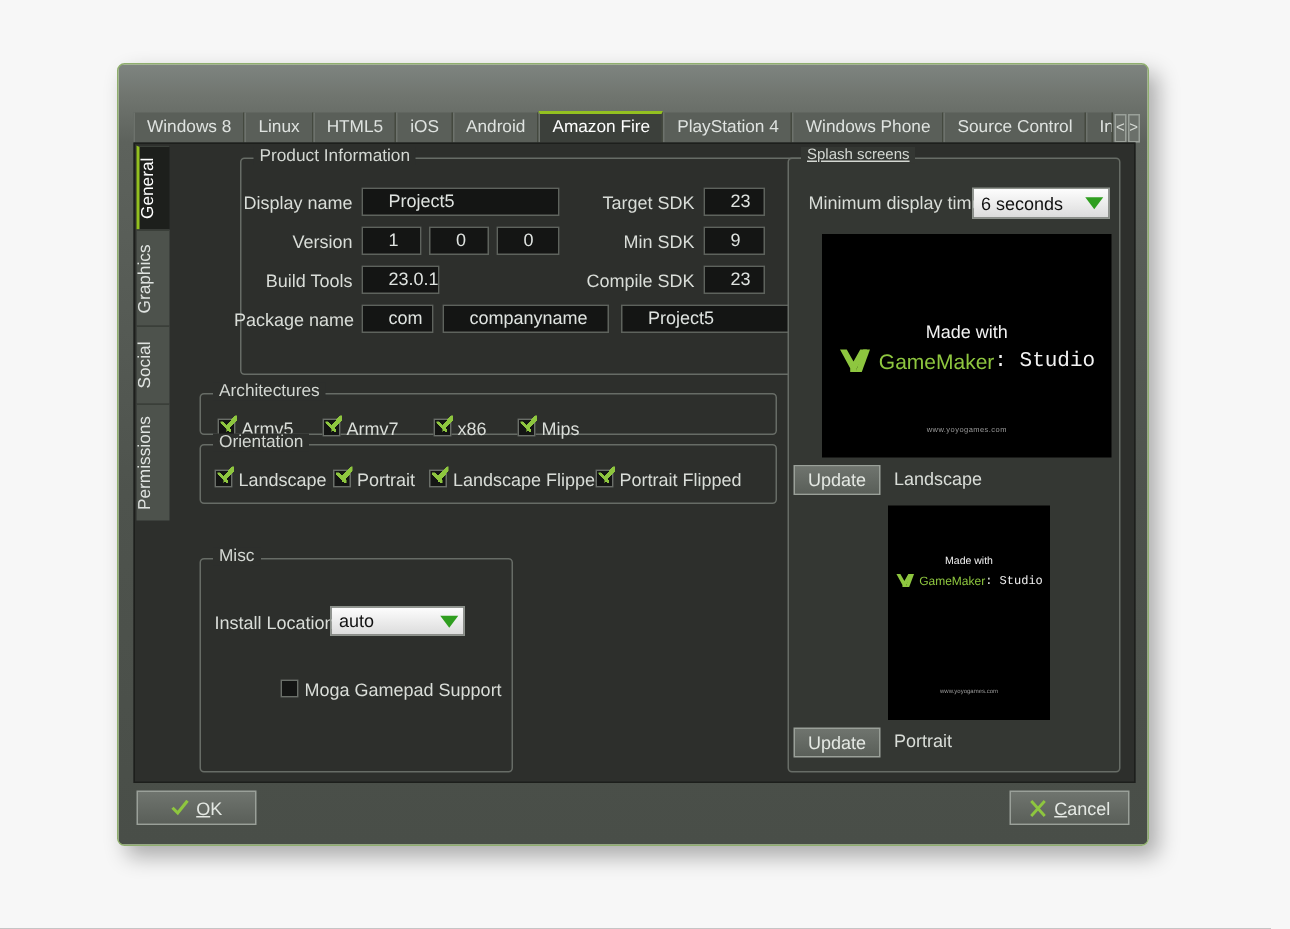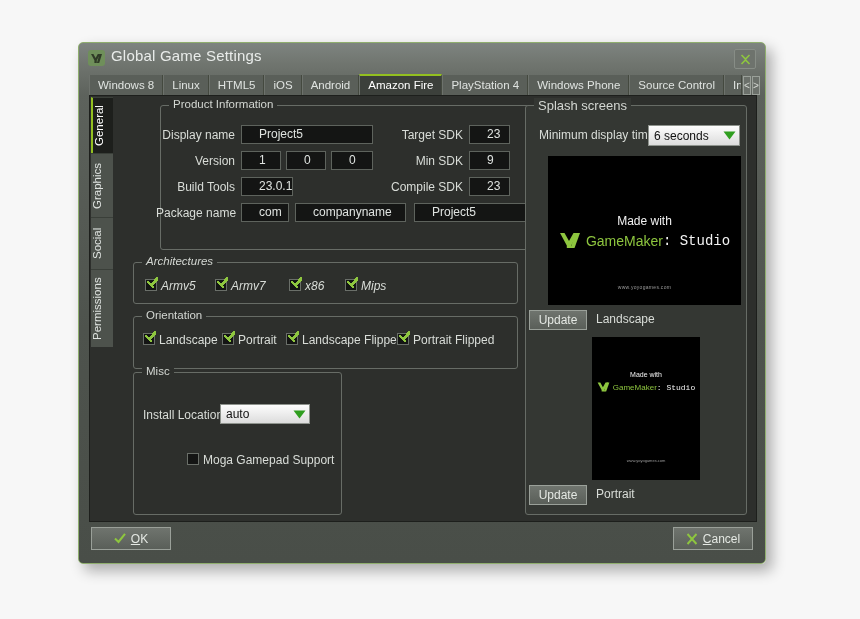--- a/index.html
+++ b/index.html
@@ -172,21 +172,22 @@
     background: #343733;
     box-sizing: border-box;
   }
   .panel > .legend {
     position: absolute;
     top: -8px;
     left: 8px;
     padding: 0 4px;
     background: #343733;
     color: #d3d7d2;
-    font-size: 13px;
+    font-size: 10px;
+    text-decoration: underline;
   }
 
   .lbl {
     position: absolute;
     color: #d9ddd8;
     font-size: 12px;
     white-space: nowrap;
   }
   .lbl.right { text-align: right; }
 
@@ -325,34 +326,20 @@
     height: 23px;
   }
   .btn .ul { text-decoration: underline; }
   .btn .glyph { margin-right: 5px; display: flex; align-items: center; }
 </style>
 </head>
 <body>
 
 <div id="dialog">
 
-  <div id="titlebar">
-    <span class="gm-logo">
-      <svg width="13" height="11" viewBox="0 0 13 11">
-        <path d="M1 1 L3.4 1 L5.6 5 L7.8 1 L10.2 1 L6.8 7.2 L6.8 10 L4.4 10 L4.4 7.2 Z" fill="#2f3a26"></path>
-        <path d="M9.5 1 L12 1 L9.2 10 L6.9 10 Z" fill="#2f3a26"></path>
-      </svg>
-    </span>
-    <span id="title-text">Global Game Settings</span>
-    <span id="close-btn">
-      <svg width="11" height="11" viewBox="0 0 11 11">
-        <path d="M1.5 1 L5.5 5 L9.5 1 M9.5 10 L5.5 6 L1.5 10" stroke="#8ec63f" stroke-width="1.6" fill="none"></path>
-      </svg>
-    </span>
-  </div>
 
   <div id="tabstrip">
     <div class="htab">Windows 8</div>
     <div class="htab">Linux</div>
     <div class="htab">HTML5</div>
     <div class="htab">iOS</div>
     <div class="htab">Android</div>
     <div class="htab active">Amazon Fire</div>
     <div class="htab">PlayStation 4</div>
     <div class="htab">Windows Phone</div>
@@ -393,41 +380,41 @@
       <span class="lbl right" style="left:230px; top:22px; width:72px;">Target SDK</span>
       <span class="tinput" style="left:308px; top:19px; width:41px; height:19px;">23</span>
 
       <span class="lbl right" style="left:230px; top:48px; width:72px;">Min SDK</span>
       <span class="tinput" style="left:308px; top:45px; width:41px; height:19px;">9</span>
 
       <span class="lbl right" style="left:222px; top:74px; width:80px;">Compile SDK</span>
       <span class="tinput" style="left:308px; top:71px; width:41px; height:19px;">23</span>
     </div>
 
-    <div class="group" style="left:43px; top:166px; width:385px; height:42px;font-style:italic;">
+    <div class="group" style="left:43px; top:166px; width:385px; height:28px;">
       <span class="legend">Architectures</span>
       <span class="cbrow" style="left:11px; top:16px;">
         <span class="cb checked"></span>
         <span class="cbtext">Armv5</span>
       </span>
       <span class="cbrow" style="left:81px; top:16px;">
         <span class="cb checked"></span>
         <span class="cbtext">Armv7</span>
       </span>
       <span class="cbrow" style="left:155px; top:16px;">
         <span class="cb checked"></span>
         <span class="cbtext">x86</span>
       </span>
       <span class="cbrow" style="left:211px; top:16px;">
         <span class="cb checked"></span>
         <span class="cbtext">Mips</span>
       </span>
     </div>
 
-    <div class="group" style="left:43px; top:220px; width:385px; height:53px;padding-left:26px;">
+    <div class="group" style="left:43px; top:200px; width:385px; height:40px;padding-left:26px;">
       <span class="legend">Orientation</span>
       <span class="cbrow" style="left:9px; top:16px;">
         <span class="cb checked"></span>
         <span class="cbtext">Landscape</span>
       </span>
       <span class="cbrow" style="left:88px; top:16px;">
         <span class="cb checked"></span>
         <span class="cbtext">Portrait</span>
       </span>
       <span class="cbrow" style="left:152px; top:16px;">

